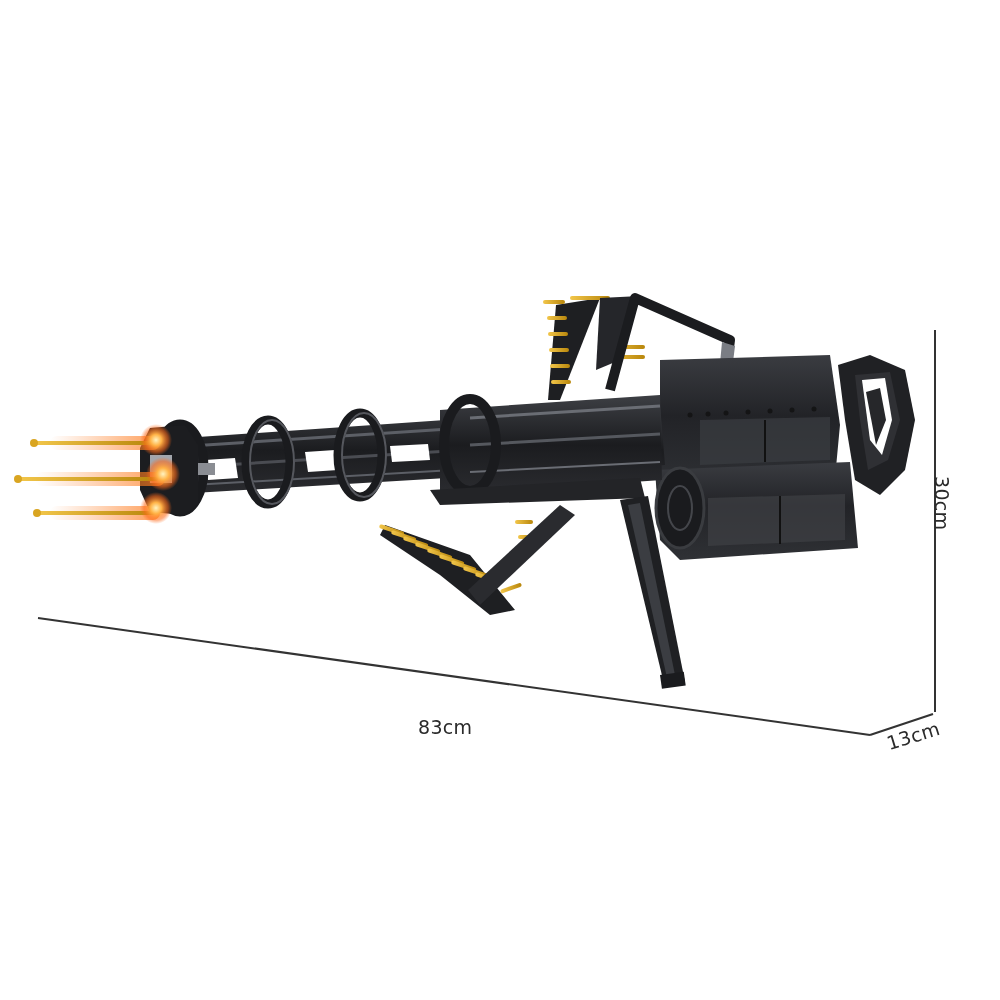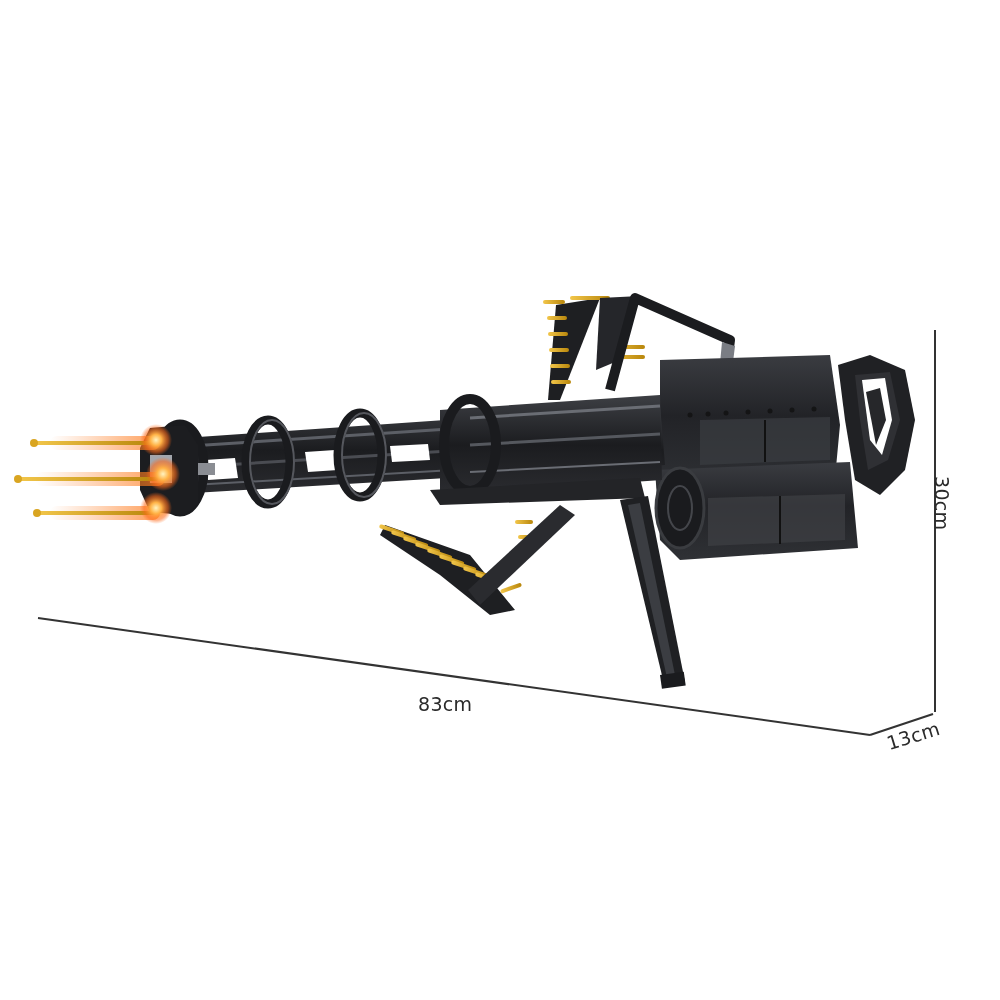--- a/index.html
+++ b/index.html
@@ -1,20 +1,20 @@
 <!DOCTYPE html>
 <html><head>
   <meta charset="utf-8">
   <style>
     html, body { margin: 0; padding: 0; background: #ffffff; }
     body { width: 1000px; height: 1000px; position: relative; overflow: hidden;
            font-family: "DejaVu Sans", "Liberation Sans", sans-serif; }
     #scene { position: absolute; left: 0; top: 0; width: 1000px; height: 1000px; }
     .dim-label { position: absolute; font-size: 19px; color: #2a2a2a; letter-spacing: 0.3px; white-space: nowrap; }
-    .label-length { left: 418px; top: 693px; text-align: center; }
+    .label-length { left: 418px; top: 716px; text-align: center; }
     .label-depth { left: 884px; top: 733px; transform: rotate(-17deg); transform-origin: left top; }
     .label-height { left: 953px; top: 476px; transform: rotate(90deg); transform-origin: left top; }
   </style>
 </head>
 <body>
 
 <div id="scene">
   <svg width="1000" height="1000" viewBox="0 0 1000 1000" xmlns="http://www.w3.org/2000/svg">
     <defs>
       <radialGradient id="flash" cx="50%" cy="50%" r="50%">

